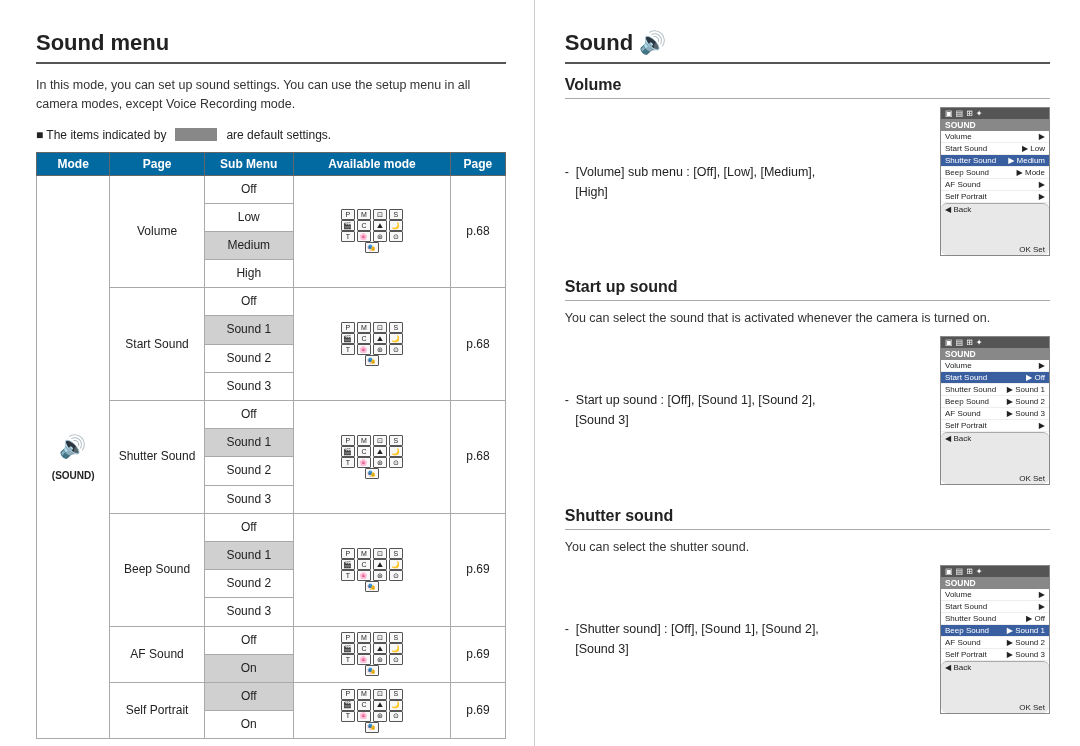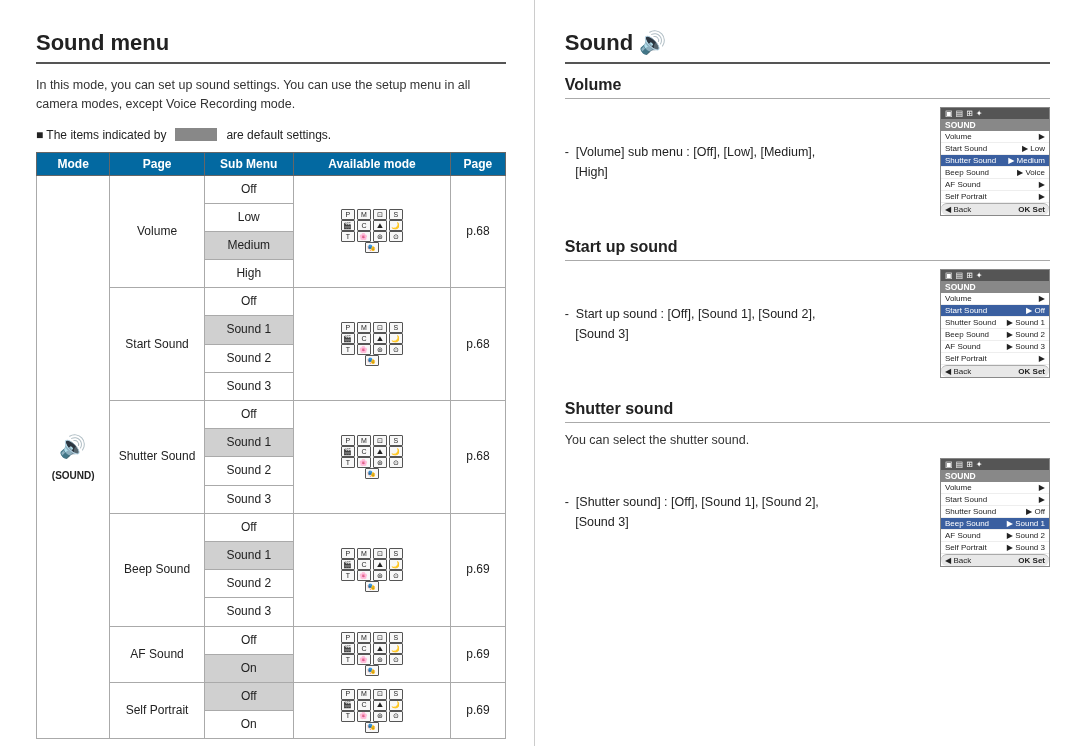--- a/index.html
+++ b/index.html
@@ -204,21 +204,22 @@
     .cam-screen-footer {
       display: flex;
       justify-content: space-between;
       padding: 1px 4px;
       font-size: 8px;
       background: #e8e8e8;
       border-top: 1px solid #aaa;
       border-radius: 6px;
     }
     .cam-screen-footer span:last-child {
-      font-weight: bold;
+      font-weight: normal;
+      margin-top: 40px;
     }
   </style>
 </head>
 <body>
 
 <div class="left-panel">
   <h1 class="section-title">Sound menu</h1>
   <p class="intro-text">In this mode, you can set up sound settings. You can use the setup menu in all camera modes, except Voice Recording mode.</p>
   <div class="default-note">
     <span>■  The items indicated by</span>
@@ -498,40 +499,41 @@
         <div class="cam-screen-row">
             <span>Start Sound</span>
             <span>▶ Low</span>
           </div>
         <div class="cam-screen-row active">
             <span>Shutter Sound</span>
             <span>▶ Medium</span>
           </div>
         <div class="cam-screen-row">
             <span>Beep Sound</span>
-            <span>▶ Voice</span>
+            <span>▶ Mode</span>
           </div>
         <div class="cam-screen-row">
             <span>AF Sound</span>
             <span>▶</span>
           </div>
         <div class="cam-screen-row">
             <span>Self Portrait</span>
             <span>▶</span>
           </div>
         <div class="cam-screen-footer">
             <span>◀ Back</span>
             <span>OK Set</span>
           </div>
       </div>
     </div>
   </div>
 
   <div class="subsection">
     <div class="subsection-title">Start up sound</div>
+    <p class="desc-text">You can select the sound that is activated whenever the camera is turned on.</p>
     <div class="subsection-content">
       <div class="bullet-text">
         - &nbsp;Start up sound : [Off], [Sound 1], [Sound 2],<br>&nbsp;&nbsp;&nbsp;[Sound 3]
       </div>
       <div class="cam-screen">
         <div class="cam-screen-header">
           <div class="cam-screen-header-icons">
             <span>▣</span>
               <span>▤</span>
               <span>⊞</span>

